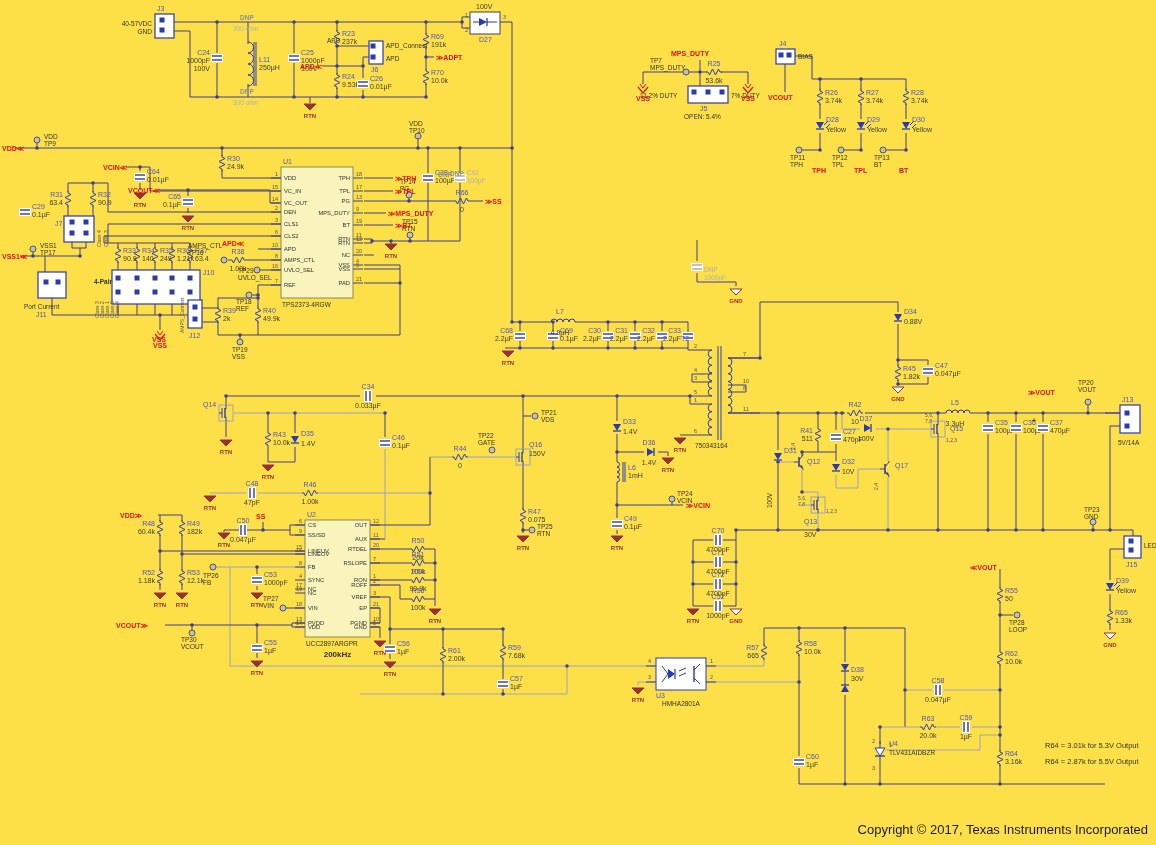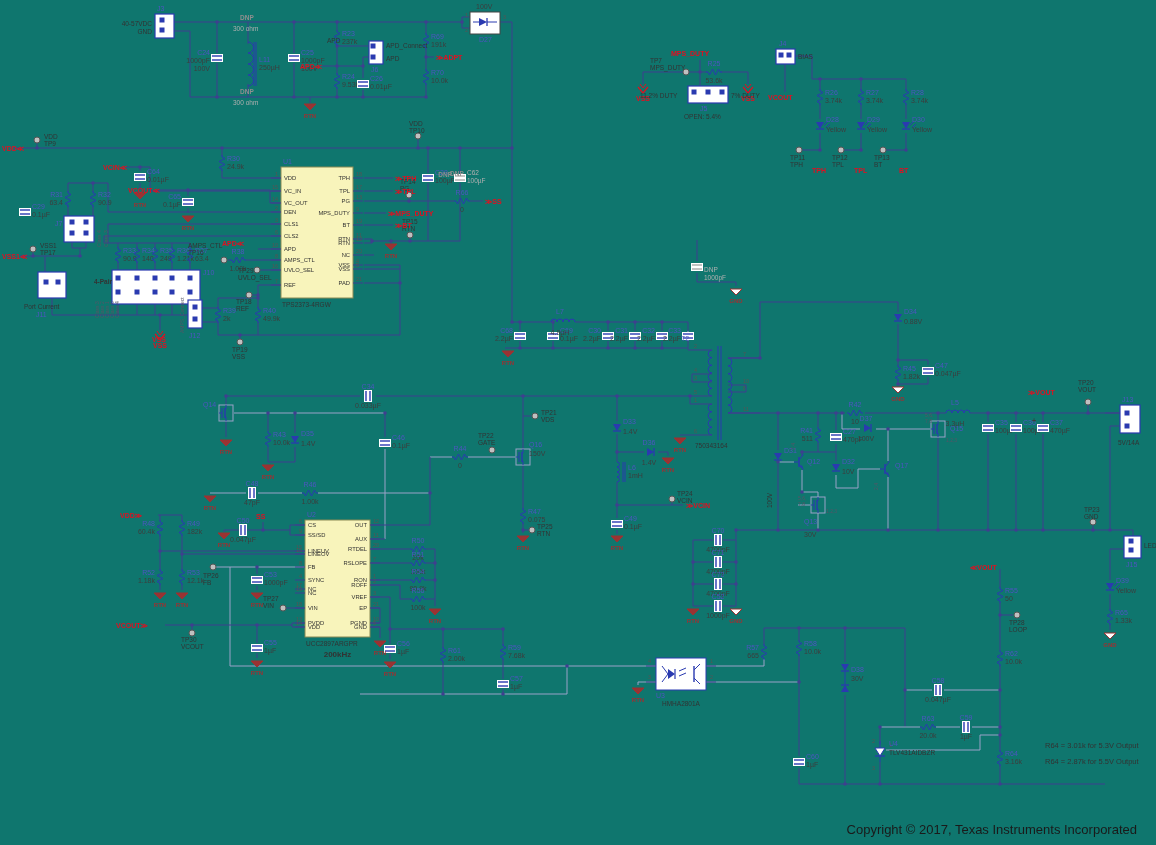--- a/index.html
+++ b/index.html
@@ -1,19 +1,19 @@
 <!DOCTYPE html>
 <html><head>
 <meta charset="utf-8">
 <style>
   html,body{margin:0;padding:0;background:#fff;}
-  .canvas{position:relative;width:1156px;height:845px;background:#0f766e;overflow:hidden;
+  .canvas{position:relative;width:1156px;height:845px;background:#fde047;overflow:hidden;
           font-family:"Liberation Sans",sans-serif;}
   #schem{position:absolute;left:0;top:0;}
-  .copyright{position:absolute;right:19px;top:822px;font-size:13px;color:#1a1a1a;
+  .copyright{position:absolute;right:8px;top:822px;font-size:13px;color:#1a1a1a;
              font-family:"Liberation Sans",sans-serif;}
 </style>
 </head>
 <body>
 
 <div class="canvas">
   <svg id="schem" width="1156" height="845" viewBox="0 0 1156 845">
       <g>
         <line x1="174" y1="22" x2="462" y2="22" stroke="#3f3f8f" stroke-width="1"></line>
         <line x1="174" y1="31" x2="190" y2="31" stroke="#3f3f8f" stroke-width="1"></line>

